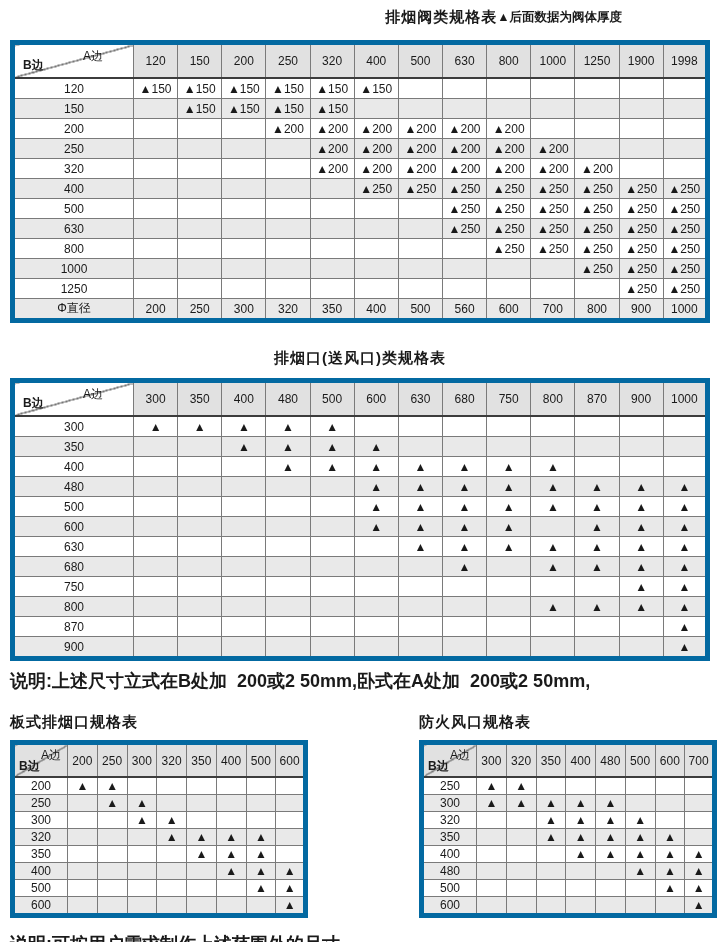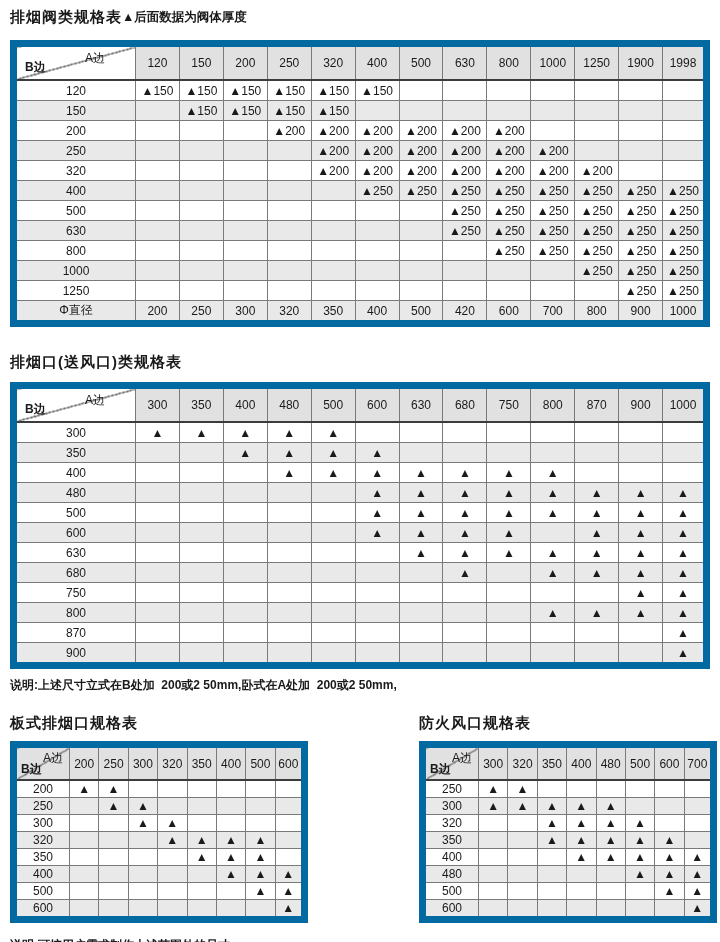--- a/index.html
+++ b/index.html
@@ -6,26 +6,26 @@
   body {
     width:720px; height:942px; background:#ffffff;
     font-family:"Liberation Sans", sans-serif; color:#1a1a1a;
   }
   .page { padding:8px 10px 0 10px; box-sizing:border-box; }
 
   .tbl-title {
     font-size:15px; font-weight:bold; margin:0; letter-spacing:1px;
   }
 
-  .sec1-head { display:flex; justify-content:flex-start; align-items:flex-start; margin-bottom:13px; }
-  .legend { font-size:12.5px; font-weight:bold; margin-top:1px; }
+  .sec1-head { display:flex; justify-content:flex-end; align-items:flex-start; margin-bottom:13px; }
+  .legend { font-size:12.5px; font-weight:bold; margin-right:88px; margin-top:1px; }
 
   table.spec {
     border-collapse:collapse; table-layout:fixed;
-    border:7px solid #0369a1; font-size:12px;
+    border:5px solid #0369a1; font-size:12px;
   }
   .spec th, .spec td {
     border:1px solid #7a7a7a; text-align:center; vertical-align:middle;
     padding:0; font-weight:normal; overflow:hidden; white-space:nowrap;
   }
   .spec thead th { background:#e1e1e1; border-bottom:2px solid #3c3c3c; }
   .spec tbody tr:nth-child(even) td,
   .spec tbody tr:nth-child(even) th { background:#e9e9e9; }
 
   th.corner { position:relative; background:#ffffff !important;
@@ -44,22 +44,22 @@
 
   .small { width:298px; font-size:12px; }
   .small thead th { height:31px; }
   .small td, .small tbody th { height:16px; }
   .small .corner { width:52px; }
   .small .a-label { right:6px; top:2px; }
   .small .b-label { left:4px; bottom:1px; }
 
   .tri-cell { letter-spacing:0; }
 
-  .title2 { margin-top:26px; margin-bottom:10px; }
-  .note { font-size:12px; font-weight:bold; white-space:pre; }
+  .title2 { margin-top:26px; margin-bottom:10px;text-align:center; }
+  .note { font-size:18px; font-weight:bold; white-space:pre; }
   .note-mid { margin-top:8px; }
   .bottom-row { display:flex; margin-top:20px; }
   .bottom-col-left { width:298px; }
   .bottom-col-right { margin-left:111px; }
   .bottom-col-left .tbl-title, .bottom-col-right .tbl-title { margin-bottom:8px; }
   .note-bottom { margin-top:14px; }
 </style>
 </head>
 <body>
 
@@ -271,21 +271,21 @@
         </tr>
         <tr>
           <th>Φ直径</th>
           <td class="tri-cell">200</td>
           <td class="tri-cell">250</td>
           <td class="tri-cell">300</td>
           <td class="tri-cell">320</td>
           <td class="tri-cell">350</td>
           <td class="tri-cell">400</td>
           <td class="tri-cell">500</td>
-          <td class="tri-cell">420</td>
+          <td class="tri-cell">560</td>
           <td class="tri-cell">600</td>
           <td class="tri-cell">700</td>
           <td class="tri-cell">800</td>
           <td class="tri-cell">900</td>
           <td class="tri-cell">1000</td>
         </tr>
       </tbody>
     </table>
 
   <h2 class="tbl-title title2">排烟口(送风口)类规格表</h2>

